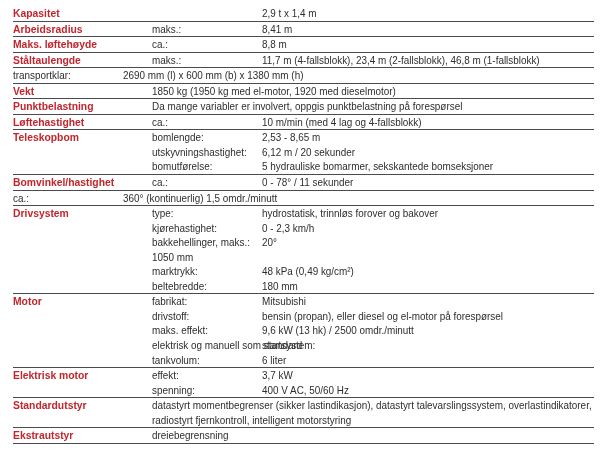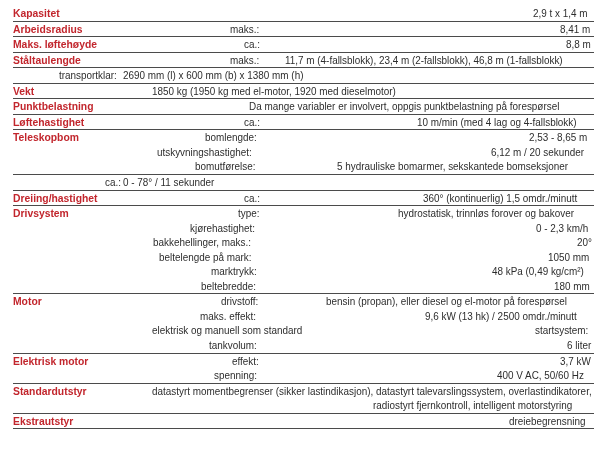--- a/index.html
+++ b/index.html
@@ -25,21 +25,20 @@
     color: #c2262d;
     line-height: 14.55px;
     white-space: nowrap;
   }
   .rws { min-width: 0; }
   .rw {
     display: grid;
     grid-template-columns: 110px 1fr;
     font-size: 11px;
     line-height: 14.55px;
-    text-align: right;
   }
   .rw.span { display: block; }
   .tx {
     display: inline-block;
     transform: scaleX(0.9);
     transform-origin: 0 60%;
     white-space: nowrap;
   }
 </style>
 </head>
@@ -136,30 +135,30 @@
         <span><span class="tx">6,12 m / 20 sekunder</span></span>
       </div>
       <div class="rw">
         <span><span class="tx">bomutførelse:</span></span>
         <span><span class="tx">5 hydrauliske bomarmer, sekskantede bomseksjoner</span></span>
       </div>
     </div>
   </section>
 
   <section class="sec">
+    <div class="lbl"><span class="tx">Bomvinkel/hastighet</span></div>
     <div class="rws">
       <div class="rw">
         <span><span class="tx">ca.:</span></span>
         <span><span class="tx">0 - 78° /  11 sekunder</span></span>
       </div>
     </div>
   </section>
 
   <section class="sec">
-    <div class="lbl"><span class="tx">Dreiing/hastighet</span></div>
     <div class="rws">
       <div class="rw">
         <span><span class="tx">ca.:</span></span>
         <span><span class="tx">360° (kontinuerlig) 1,5 omdr./minutt</span></span>
       </div>
     </div>
   </section>
 
   <section class="sec">
     <div class="lbl"><span class="tx">Drivsystem</span></div>
@@ -170,38 +169,41 @@
       </div>
       <div class="rw">
         <span><span class="tx">kjørehastighet:</span></span>
         <span><span class="tx">0 - 2,3 km/h</span></span>
       </div>
       <div class="rw">
         <span><span class="tx">bakkehellinger, maks.:</span></span>
         <span><span class="tx">20°</span></span>
       </div>
       <div class="rw">
-        <span><span class="tx">beltelengde på mark:</span></span>
         <span><span class="tx">1050 mm</span></span>
       </div>
       <div class="rw">
         <span><span class="tx">marktrykk:</span></span>
         <span><span class="tx">48 kPa (0,49 kg/cm²)</span></span>
       </div>
       <div class="rw">
         <span><span class="tx">beltebredde:</span></span>
         <span><span class="tx">180 mm</span></span>
       </div>
     </div>
   </section>
 
   <section class="sec">
     <div class="lbl"><span class="tx">Motor</span></div>
     <div class="rws">
       <div class="rw">
+        <span><span class="tx">fabrikat:</span></span>
+        <span><span class="tx">Mitsubishi</span></span>
+      </div>
+      <div class="rw">
         <span><span class="tx">drivstoff:</span></span>
         <span><span class="tx">bensin (propan), eller diesel og el-motor på forespørsel</span></span>
       </div>
       <div class="rw">
         <span><span class="tx">maks. effekt:</span></span>
         <span><span class="tx">9,6 kW (13 hk) / 2500 omdr./minutt</span></span>
       </div>
       <div class="rw">
         <span><span class="tx">elektrisk og manuell som standard</span></span>
         <span><span class="tx">startsystem:</span></span>

